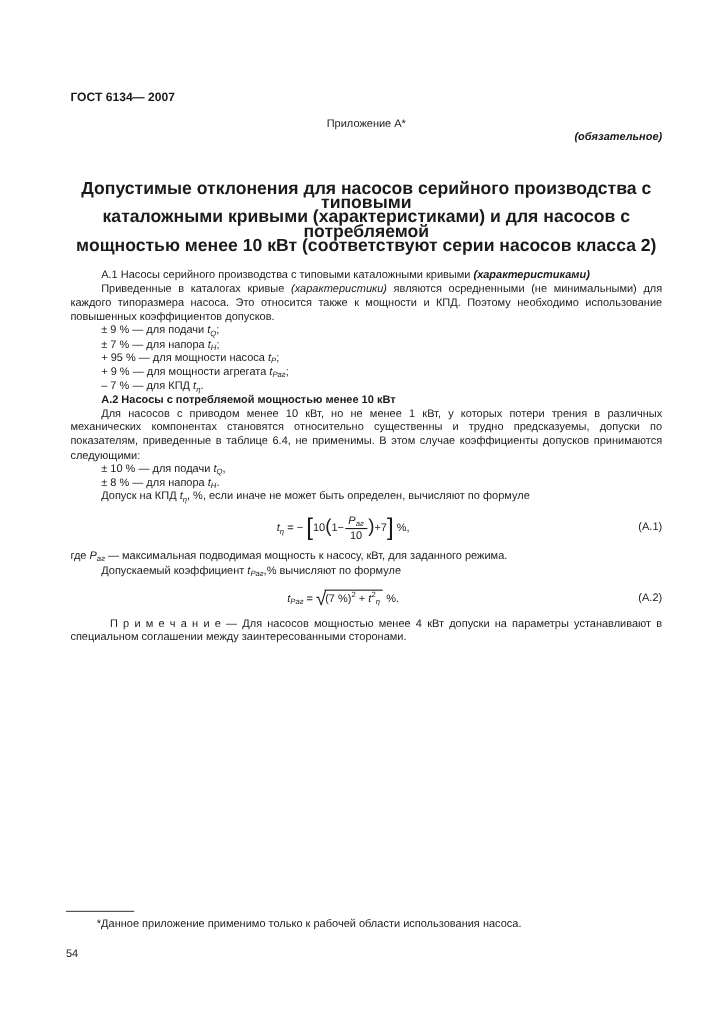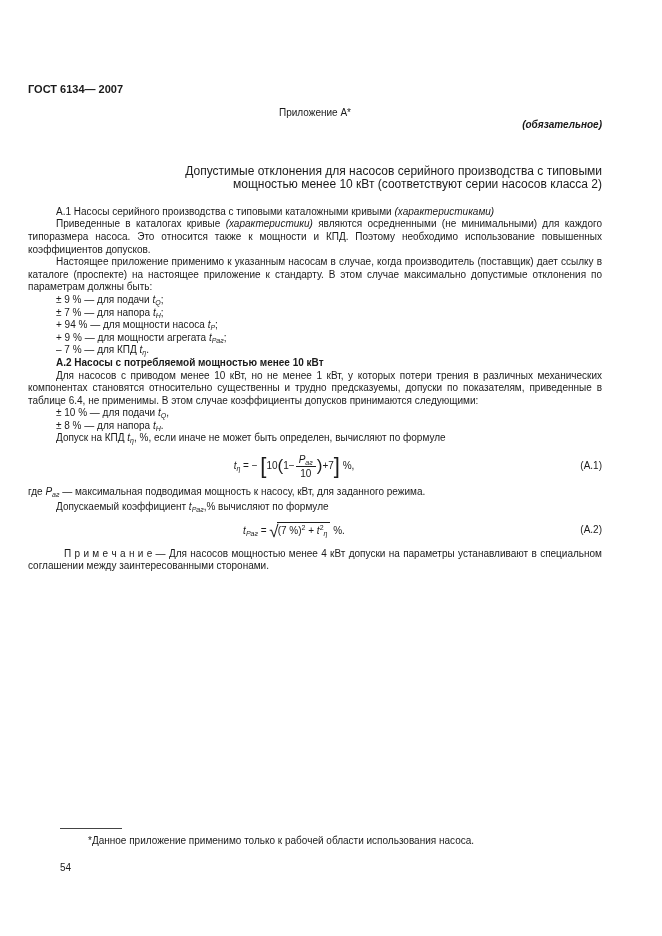--- a/index.html
+++ b/index.html
@@ -1,25 +1,25 @@
 <!DOCTYPE html>
 <html><head>
 <meta charset="utf-8">
 <style>
   * { margin:0; padding:0; box-sizing:border-box; }
   html,body { background:#e8e8e8; }
   body { font-family:"Liberation Sans", sans-serif; color:#1a1a1a; }
   .page {
     position:relative; width:662px; height:936px; background:#ffffff;
-    padding:83px 60px 0 28px; font-size:10px; line-height:12.6px; overflow:hidden;
+    padding:83px 60px 0 64px; font-size:10px; line-height:12.6px; overflow:hidden;
   }
   .doc-code { font-weight:bold; font-size:11px; }
   .appendix-label { text-align:center; font-weight:normal; margin-top:11px; }
   .appendix-type { text-align:right; font-weight:bold; font-style:italic; }
-  .title { text-align:right; font-weight:normal; font-size:12px; line-height:13px; margin-top:33px; }
+  .title { text-align:center; font-weight:bold; font-size:16px; line-height:13px; margin-top:33px; }
   .heading { font-weight:bold; text-indent:28px; margin-top:15px; }
   .para { text-indent:28px; text-align:justify; }
   .tol-line { margin-left:28px; }
   .no-indent { text-indent:0; }
   .note { text-indent:36px; margin-top:10px; text-align:justify; }
   sub { font-size:7px; vertical-align:-2px; line-height:0; }
   sup { font-size:7px; vertical-align:4px; line-height:0; }
   .formula-row { display:flex; align-items:center; margin:9px 0 7px 0; }
   .formula-center { flex:1; text-align:center; }
   .formula-number { width:42px; text-align:right; }
@@ -41,32 +41,32 @@
 
 <div class="page">
 
   <div class="doc-code">ГОСТ 6134— 2007</div>
 
   <div class="appendix-label">Приложение  А*</div>
   <div class="appendix-type">(обязательное)</div>
 
   <div class="title">
     <div>Допустимые отклонения для насосов серийного производства с типовыми</div>
+    <div>каталожными кривыми (характеристиками) и для насосов с потребляемой</div>
     <div>мощностью менее 10 кВт (соответствуют серии насосов класса 2)</div>
   </div>
 
-  <div class="heading"><span style="font-weight: normal;">А.1 Насосы серийного производства с типовыми каталожными кривыми </span><span style="font-style: italic; font-weight: normal; text-align: right;">(характеристиками)</span></div>
+  <div class="heading"><span style="font-weight: normal;">А.1 Насосы серийного производства с типовыми каталожными кривыми </span><span style="font-style: italic; font-weight: bold; text-align: right;">(характеристиками)</span></div>
 
   <p class="para"><span>Приведенные в каталогах кривые </span><span style="font-style: italic;">(характеристики)</span><span> являются осредненными (не минимальными) для каждого типоразмера насоса. Это относится также к мощности и КПД. Поэтому необходимо использование повышенных коэффициентов допусков.</span></p>
-  <p class="para">Настоящее приложение применимо к указанным насосам в случае, когда производитель (поставщик) дает ссылку в каталоге (проспекте) на настоящее приложение к стандарту. В этом случае максимально допустимые отклонения по параметрам должны быть:</p>
 
   <div>
     <div class="tol-line"><span>± 9 % — для подачи </span><span style="font-style: italic;">t</span><sub style="font-style: italic;">Q</sub><span>;</span></div>
     <div class="tol-line"><span>± 7 % — для напора </span><span style="font-style: italic;">t</span><sub style="font-style: italic;">H</sub><span>;</span></div>
-    <div class="tol-line"><span>+ 94 % — для мощности насоса </span><span style="font-style: italic;">t</span><sub style="font-style: italic;">P</sub><span>;</span></div>
+    <div class="tol-line"><span>+ 95 % — для мощности насоса </span><span style="font-style: italic;">t</span><sub style="font-style: italic;">P</sub><span>;</span></div>
     <div class="tol-line"><span>+ 9 % — для мощности агрегата </span><span style="font-style: italic;">t</span><sub style="font-style: italic;">Раг</sub><span>;</span></div>
     <div class="tol-line"><span>– 7 % — для КПД </span><span style="font-style: italic;">t</span><sub style="font-style: italic;">η</sub><span>.</span></div>
   </div>
 
   <div class="heading" style="margin-top:0;">А.2 Насосы с потребляемой мощностью менее 10 кВт</div>
 
   <p class="para">Для насосов с приводом менее 10 кВт, но не менее 1 кВт, у которых потери трения в различных механических компонентах становятся относительно существенны и трудно предсказуемы, допуски по показателям, приведенные в таблице 6.4, не применимы. В этом случае коэффициенты допусков принимаются следующими:</p>
 
   <div>
     <div class="tol-line"><span>± 10 % — для подачи </span><span style="font-style: italic;">t</span><sub style="font-style: italic;">Q</sub><span>,</span></div>

